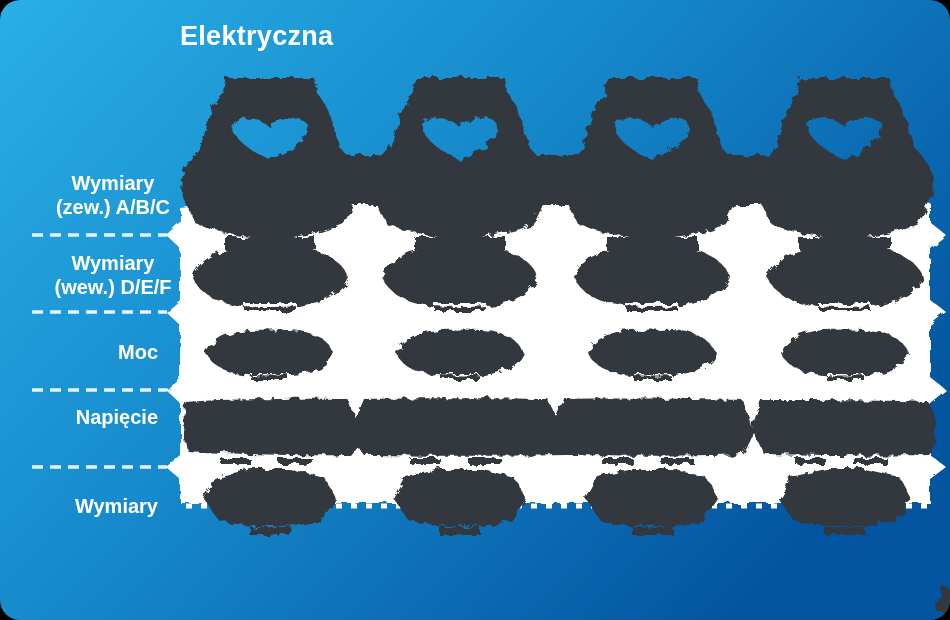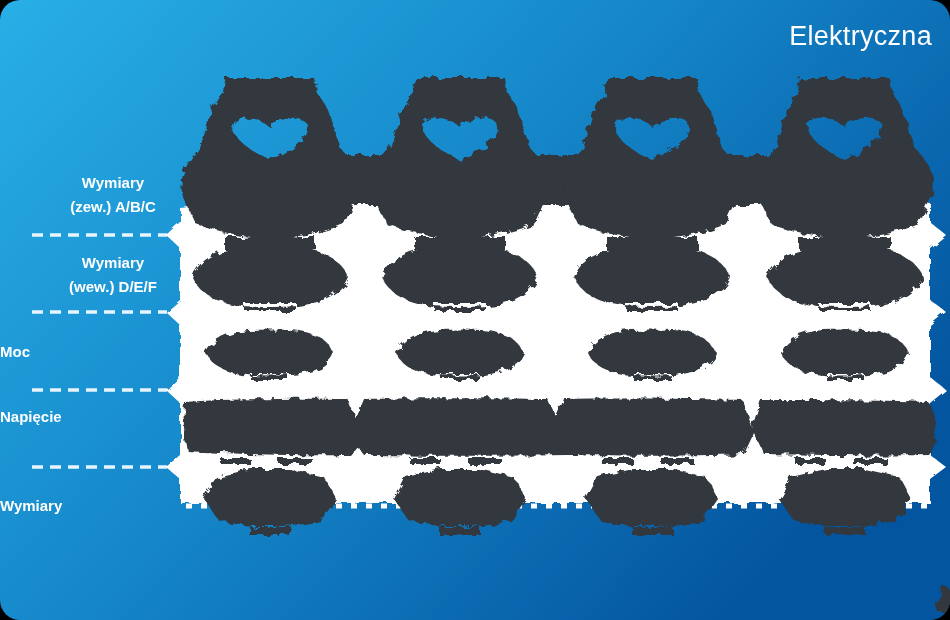--- a/index.html
+++ b/index.html
@@ -1,23 +1,23 @@
 <!DOCTYPE html>
 <html><head>
 <meta charset="utf-8">
 <style>
   html,body{margin:0;padding:0;background:#000;}
   *{box-sizing:border-box;font-family:"Liberation Sans", sans-serif;}
   .stage{position:relative;width:950px;height:620px;background:#000;overflow:hidden;}
   .stage svg{position:absolute;left:0;top:0;}
-  .title{position:absolute;left:180px;top:21px;width:752px;text-align:right;
-         color:#ffffff;font-size:27px;font-weight:400;letter-spacing:.3px;}
-  .lbl{position:absolute;color:#ffffff;font-size:15px;font-weight:700;line-height:24px;}
+  .title{position:absolute;left:180px;top:21px;width:752px;text-align:left;
+         color:#ffffff;font-size:27px;font-weight:700;letter-spacing:.3px;}
+  .lbl{position:absolute;color:#ffffff;font-size:20px;font-weight:700;line-height:24px;}
   .lbl.two{left:28px;width:170px;text-align:center;}
-  .lbl.one{left:0px;width:158px;text-align:left;}
+  .lbl.one{left:0px;width:158px;text-align:right;}
   .r1{top:171px}.r2{top:251px}.r3{top:340px}.r4{top:405px}.r5{top:494px}
 </style>
 </head>
 <body>
 
 <div class="stage">
 
   <svg width="950" height="620" viewBox="0 0 950 620">
     <defs>
       <linearGradient id="bg" x1="0" y1="0" x2="1" y2="0.62">

